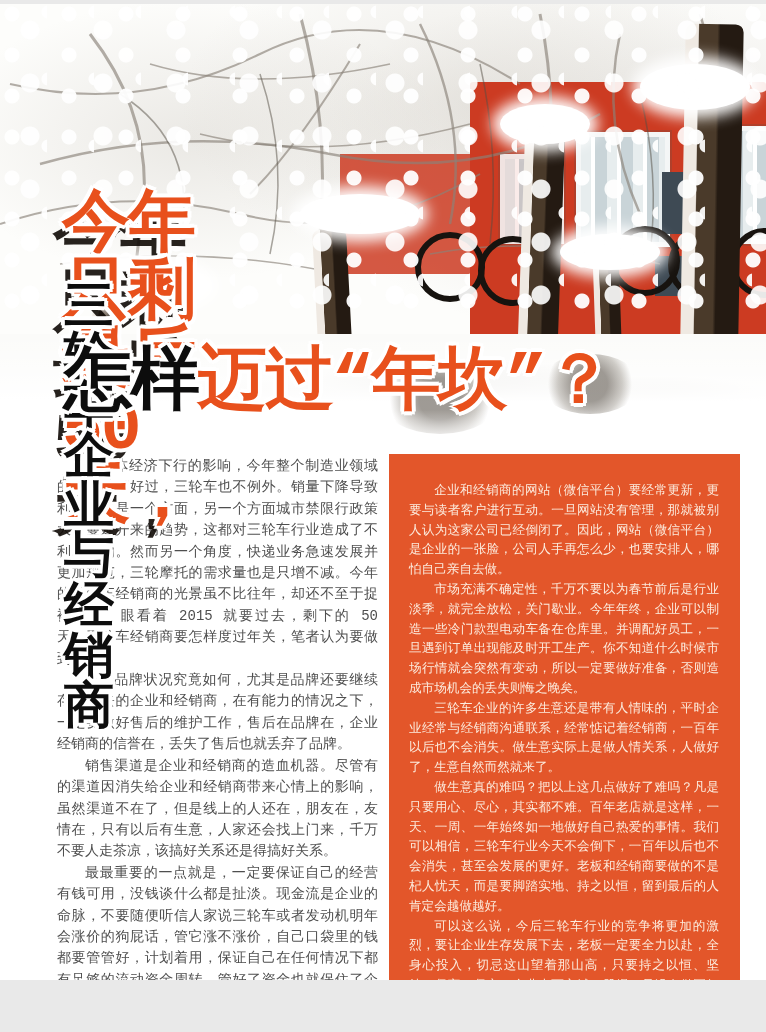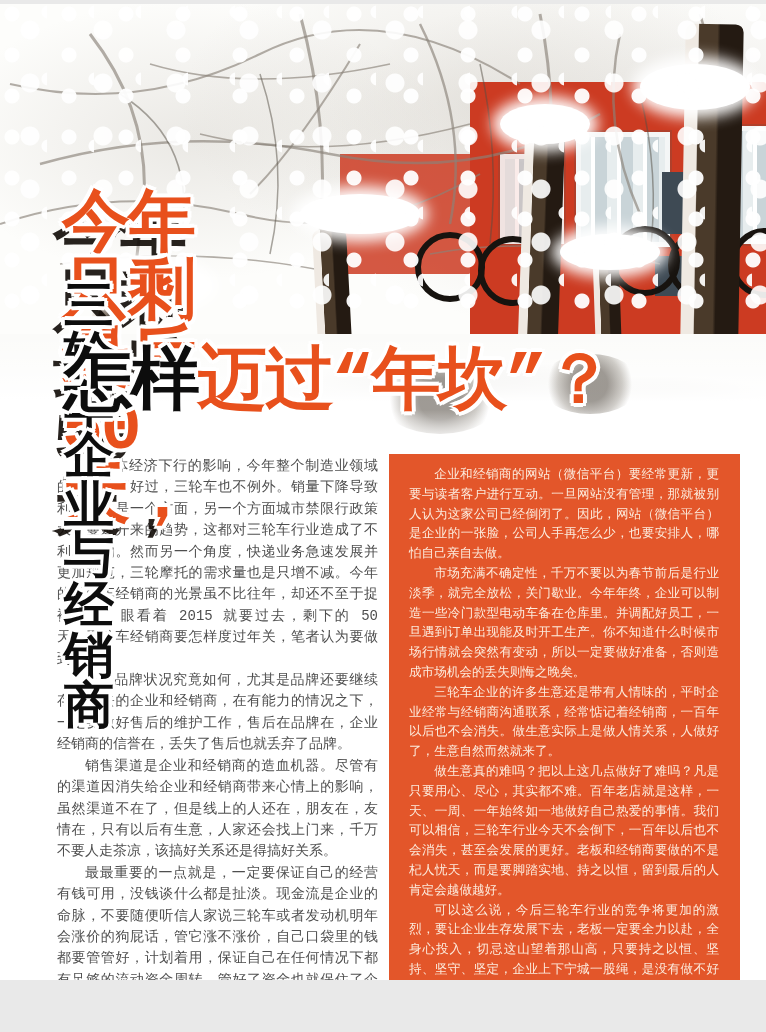--- a/index.html
+++ b/index.html
@@ -64,21 +64,21 @@
       0 -4px 0 #fff,0 4px 0 #fff,-4px 0 0 #fff,4px 0 0 #fff,-9px 12px 0 rgba(15,10,6,.9);}
   .hl2{position:absolute;left:2px;top:92px;font-size:50px;color:#0d0d0d;}
   .hl3{position:absolute;left:2px;top:158px;font-size:69px;color:#0d0d0d;white-space:nowrap;}
   .hl3 .orange{color:var(--accent,#e94e1b);}
   
   .left-col{position:absolute;left:57px;top:452px;width:321px;
     font-size:14px;line-height:21.4px;color:#4f4f4f;text-align:justify;z-index:4;}
   .left-col p{margin:0;text-indent:2em;}
   .right-panel{position:absolute;left:389px;top:450px;width:351px;height:578px;
     background:var(--panel,#e3562a);z-index:3;}
-  .right-col{padding:12px 21px 0 20px;font-size:12.6px;line-height:19.8px;
+  .right-col{padding:28px 21px 0 20px;font-size:12.6px;line-height:19.8px;
     color:#fcebdd;text-align:justify;}
   .right-col p{margin:0;text-indent:2em;}
   
   .logo{position:absolute;left:304px;top:986px;z-index:6;font-size:30px;font-weight:bold;letter-spacing:.5px;}
   .logo .pre{color:var(--accent,#e8531c);}
   .logo .suf{color:#141414;
     text-shadow:-2px -2px 0 #fff,2px -2px 0 #fff,-2px 2px 0 #fff,2px 2px 0 #fff,
       0 -2px 0 #fff,0 2px 0 #fff,-2px 0 0 #fff,2px 0 0 #fff;}
   .page-num{position:absolute;left:736px;top:982px;z-index:6;font-size:14px;font-style:italic;color:#1a1a1a;}
 </style>

